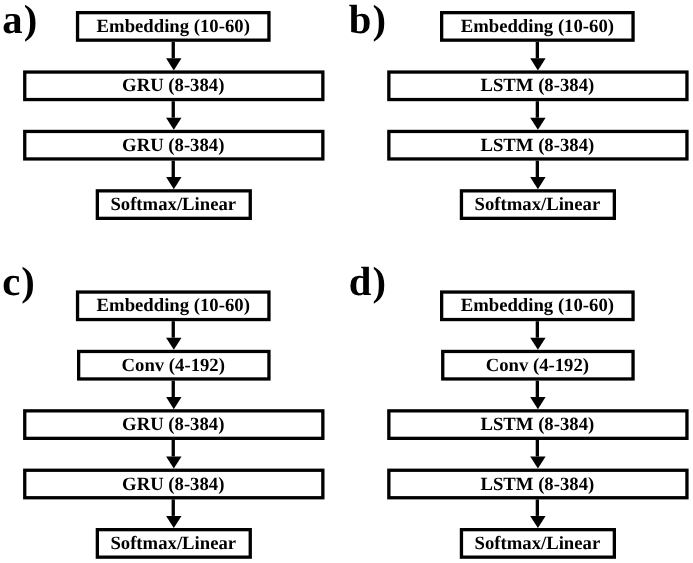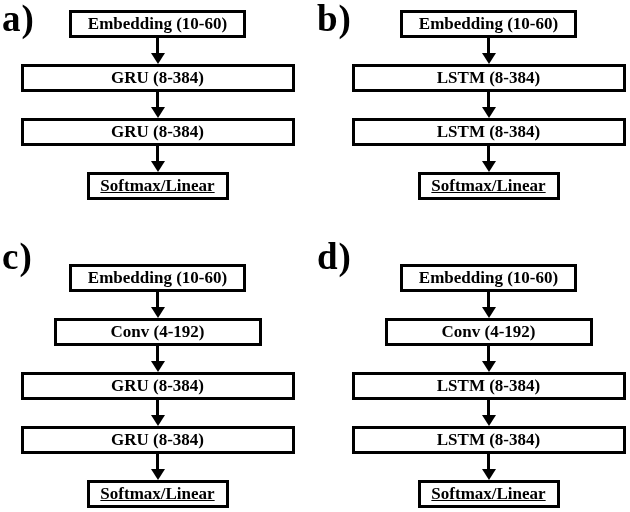--- a/index.html
+++ b/index.html
@@ -57,23 +57,23 @@
     background: #ffffff;
     display: flex;
     align-items: center;
     justify-content: center;
     font-size: 17px;
     font-weight: bold;
     color: #000000;
     white-space: nowrap;
   }
   .layer-box.embedding { width: 177px; }
-  .layer-box.conv      { width: 208px; }
+  .layer-box.conv      { width: 176px; }
   .layer-box.recurrent { width: 274px; text-align: center; }
-  .layer-box.output    { width: 142px; text-decoration: underline; }
+  .layer-box.output    { width: 142px; }
   .arrow {
     display: flex;
     flex-direction: column;
     align-items: center;
     height: 26px;
   }
   .arrow .stem {
     width: 3px;
     flex: 1 1 auto;
     background: #000000;

